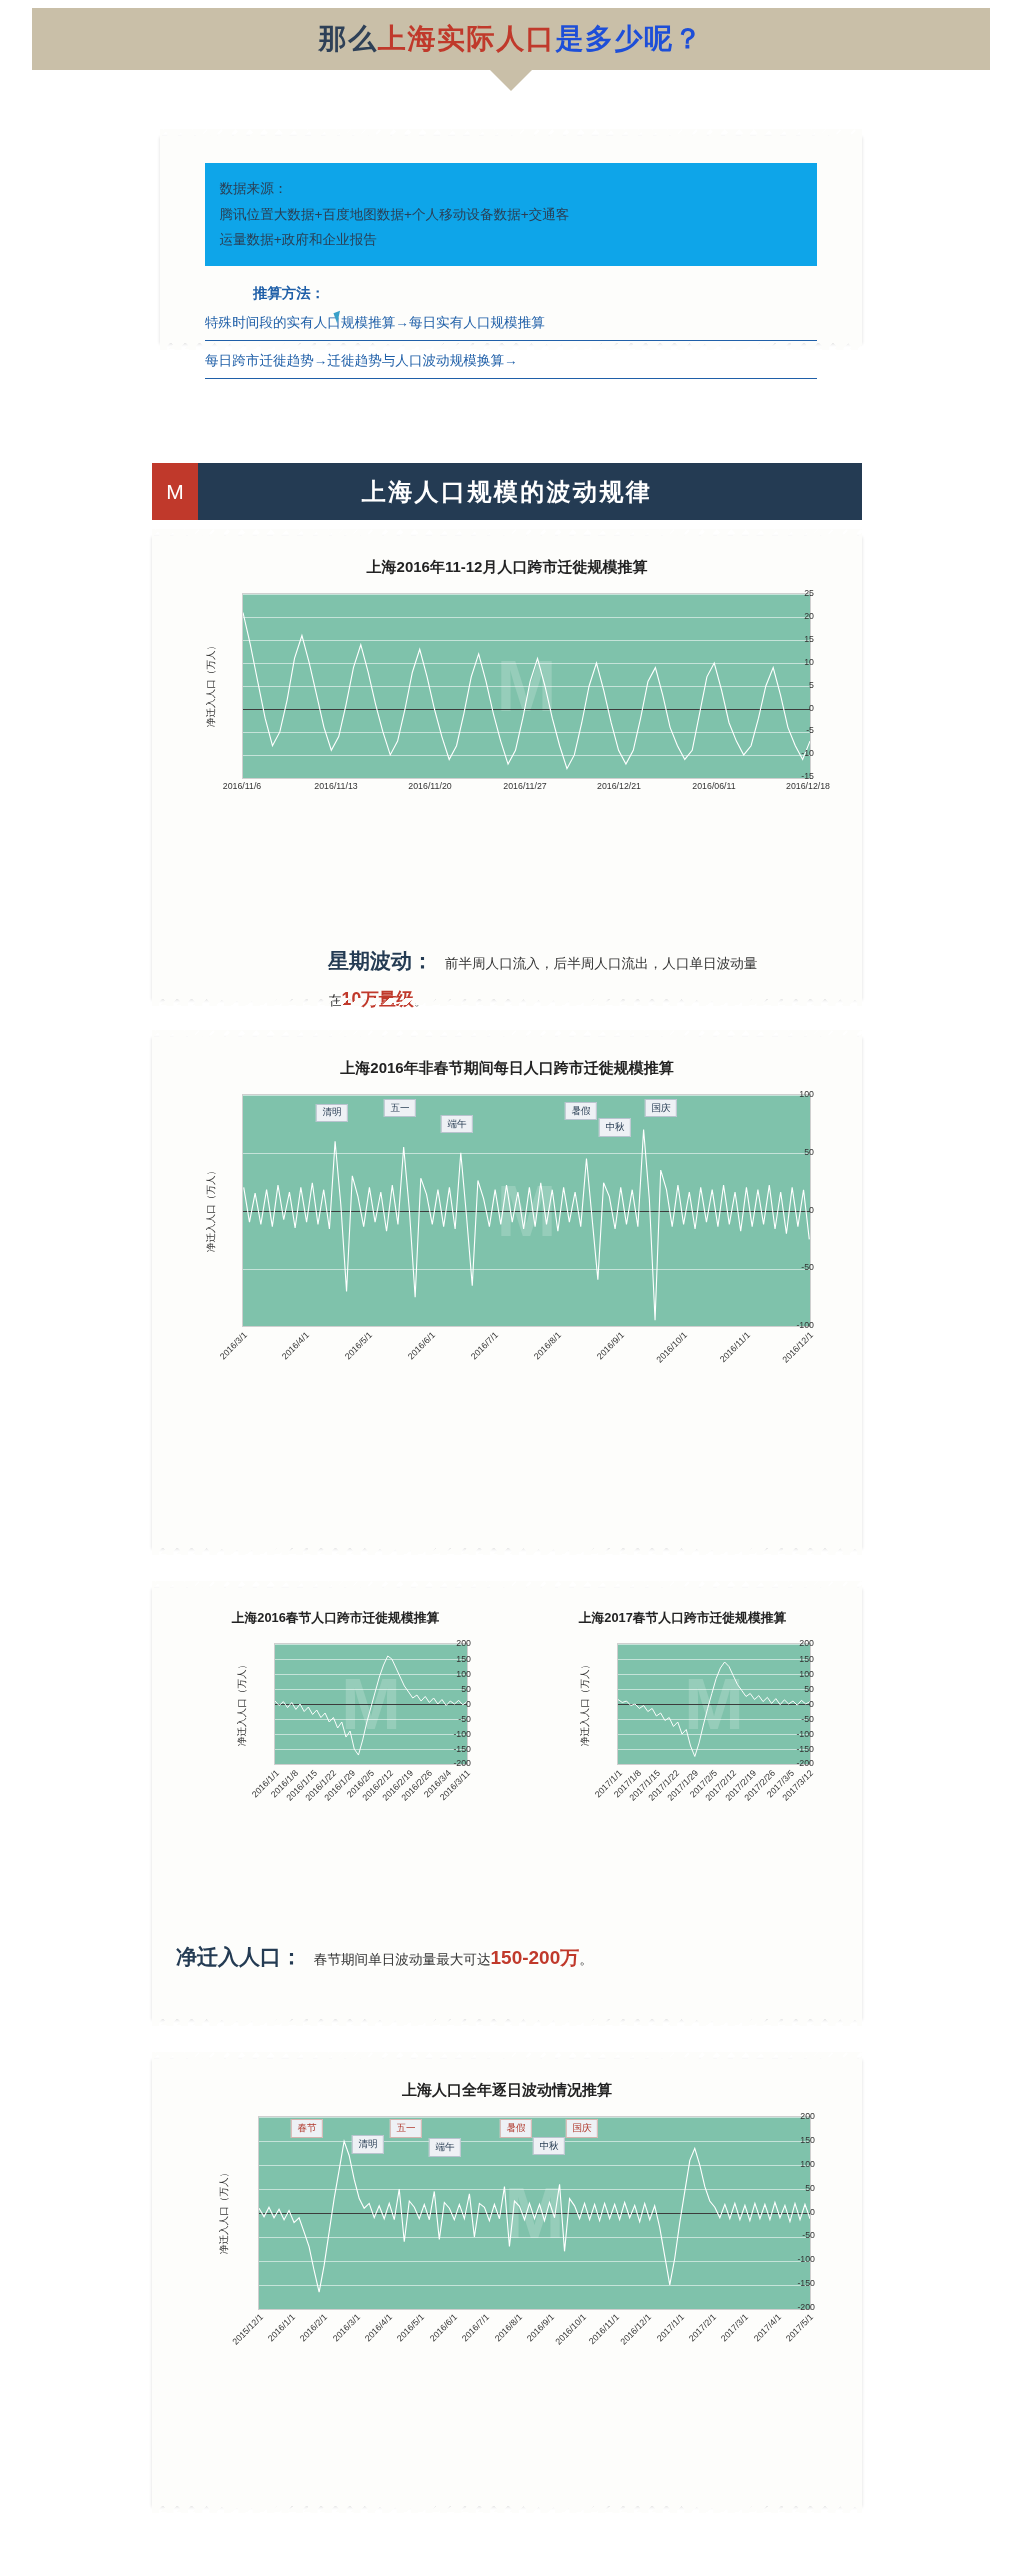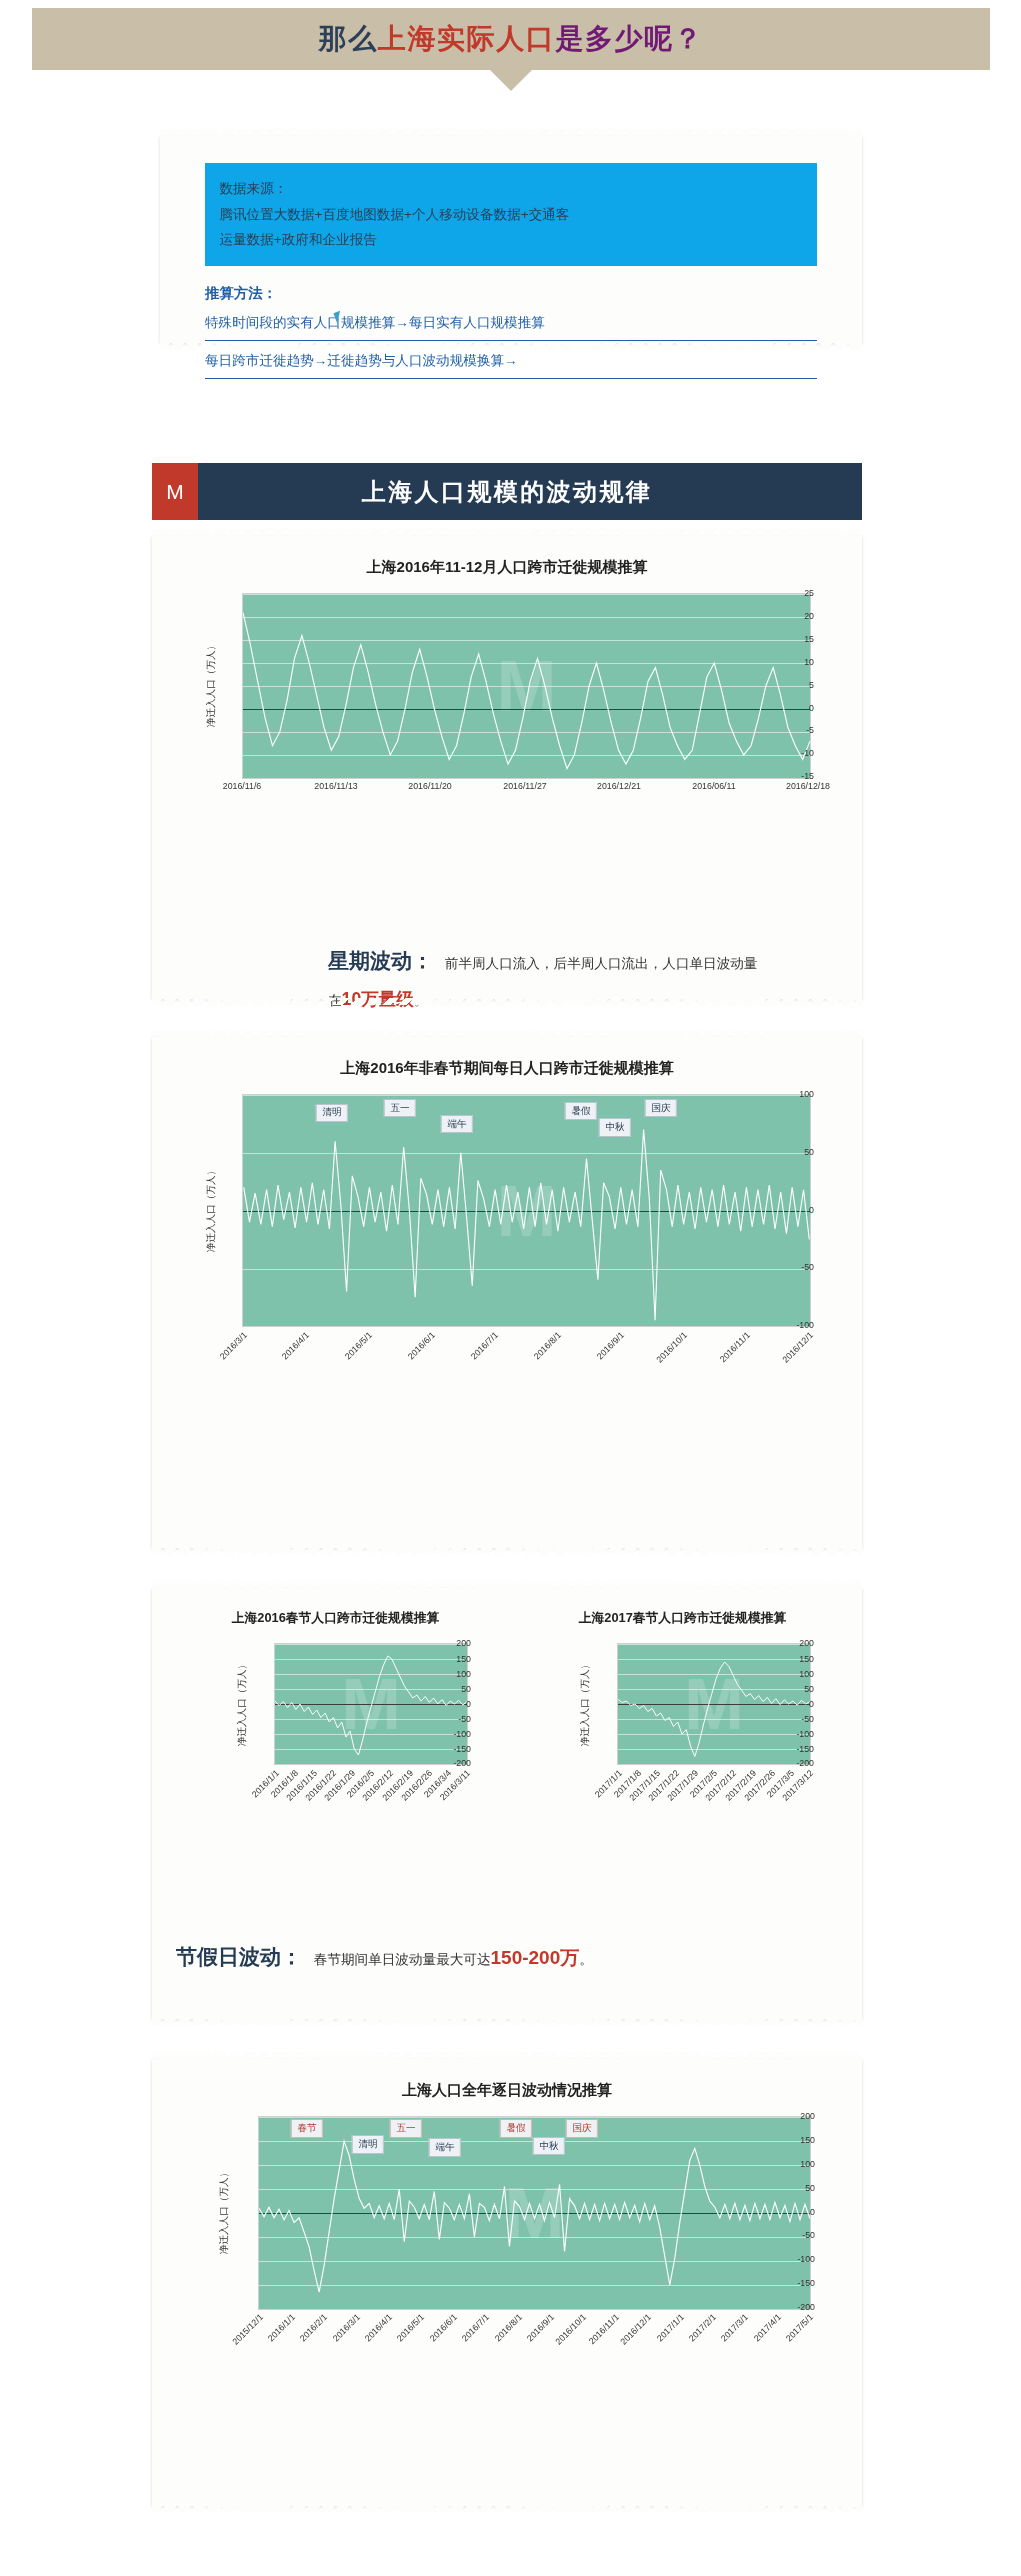--- a/index.html
+++ b/index.html
@@ -16,21 +16,21 @@
     position:absolute;left:32px;top:8px;width:958px;height:62px;
     background:#c9bfa8;
     display:flex;align-items:center;justify-content:center;
   }
   .banner-inner{
     display:flex;align-items:baseline;justify-content:flex-start;
     font-size:28px;font-weight:bold;letter-spacing:1.6px;
   }
   .banner .t1{color:#2e4057;}
   .banner .t2{color:#c0392b;}
-  .banner .t3{color:#701a75;}
+  .banner .t3{color:#1d4ed8;}
   .banner-arrow{
     position:absolute;left:50%;top:70px;margin-left:-21px;
     width:0;height:0;border-left:21px solid transparent;border-right:21px solid transparent;
     border-top:21px solid #c9bfa8;
   }
 
   
   .card{
     position:absolute;background:#fdfdfb;
     box-shadow:0 0.8px 3.2px rgba(0,0,0,0.14);
@@ -56,21 +56,21 @@
     linear-gradient(-135deg,#fdfdfb 50%,transparent 50%);
     background-position:0 0,7.2px 0;background-repeat:repeat-x;}
 
   
   .source-card{left:160px;top:136px;width:702px;height:207px;}
   .source-inner{padding:27px 45px;}
   .source-band{
     background:#0ea5e9;padding:12.8px 14.4px;line-height:1.9;
     font-size:13.6px;color:#2a3f55;
   }
-  .method-title{margin-top:17.6px;font-size:14.4px;color:#1f5fa8;font-weight:bold;}
+  .method-title{margin-top:17.6px;font-size:14.4px;color:#1f5fa8;font-weight:bold;margin-left:48px;}
   .method-line{
     margin-top:8px;font-size:13.6px;color:#1f5fa8;
     border-bottom:0.8px solid #1f5fa8;padding-bottom:4.8px;line-height:1.8;
   }
   .cursor{
     position:absolute;left:335px;top:311px;width:0;height:0;
     border-left:7.2px solid #39a0c9;border-bottom:11.2px solid transparent;
     border-right:4.8px solid transparent;border-top:0;
     transform:rotate(-20deg);
   }
@@ -348,21 +348,21 @@
           <div class="xtick rot" style="left: 129px; top: 129px; transform: translateX(-100%) rotate(-45deg); transform-origin: right top;">2017/2/5</div>
           <div class="xtick rot" style="left: 148px; top: 129px; transform: translateX(-100%) rotate(-45deg); transform-origin: right top;">2017/2/12</div>
           <div class="xtick rot" style="left: 168px; top: 129px; transform: translateX(-100%) rotate(-45deg); transform-origin: right top;">2017/2/19</div>
           <div class="xtick rot" style="left: 187px; top: 129px; transform: translateX(-100%) rotate(-45deg); transform-origin: right top;">2017/2/26</div>
           <div class="xtick rot" style="left: 206px; top: 129px; transform: translateX(-100%) rotate(-45deg); transform-origin: right top;">2017/3/5</div>
           <div class="xtick rot" style="left: 225px; top: 129px; transform: translateX(-100%) rotate(-45deg); transform-origin: right top;">2017/3/12</div>
         </div>
     </div>
 
     <div class="caption" style="top:351px;left:24px;width:662px;">
-      <span class="cap-head">节假日波动：</span>
+      <span class="cap-head">净迁入人口：</span>
       <span>春节期间单日波动量最大可达</span><span class="cap-red-lg">150-200万</span><span>。</span>
     </div>
   </div>
 
   <div class="card chart-card c4">
     <div class="zig-top"></div>
     <div class="zig-bot"></div>
     <div class="chart-title">上海人口全年逐日波动情况推算</div>
     <div class="plot-wrap" id="wrap-full" style="width:591px;height:200px;margin-left:72px;">
       <div class="ylabel" style="left:-43px;">净迁入人口（万人）</div>

